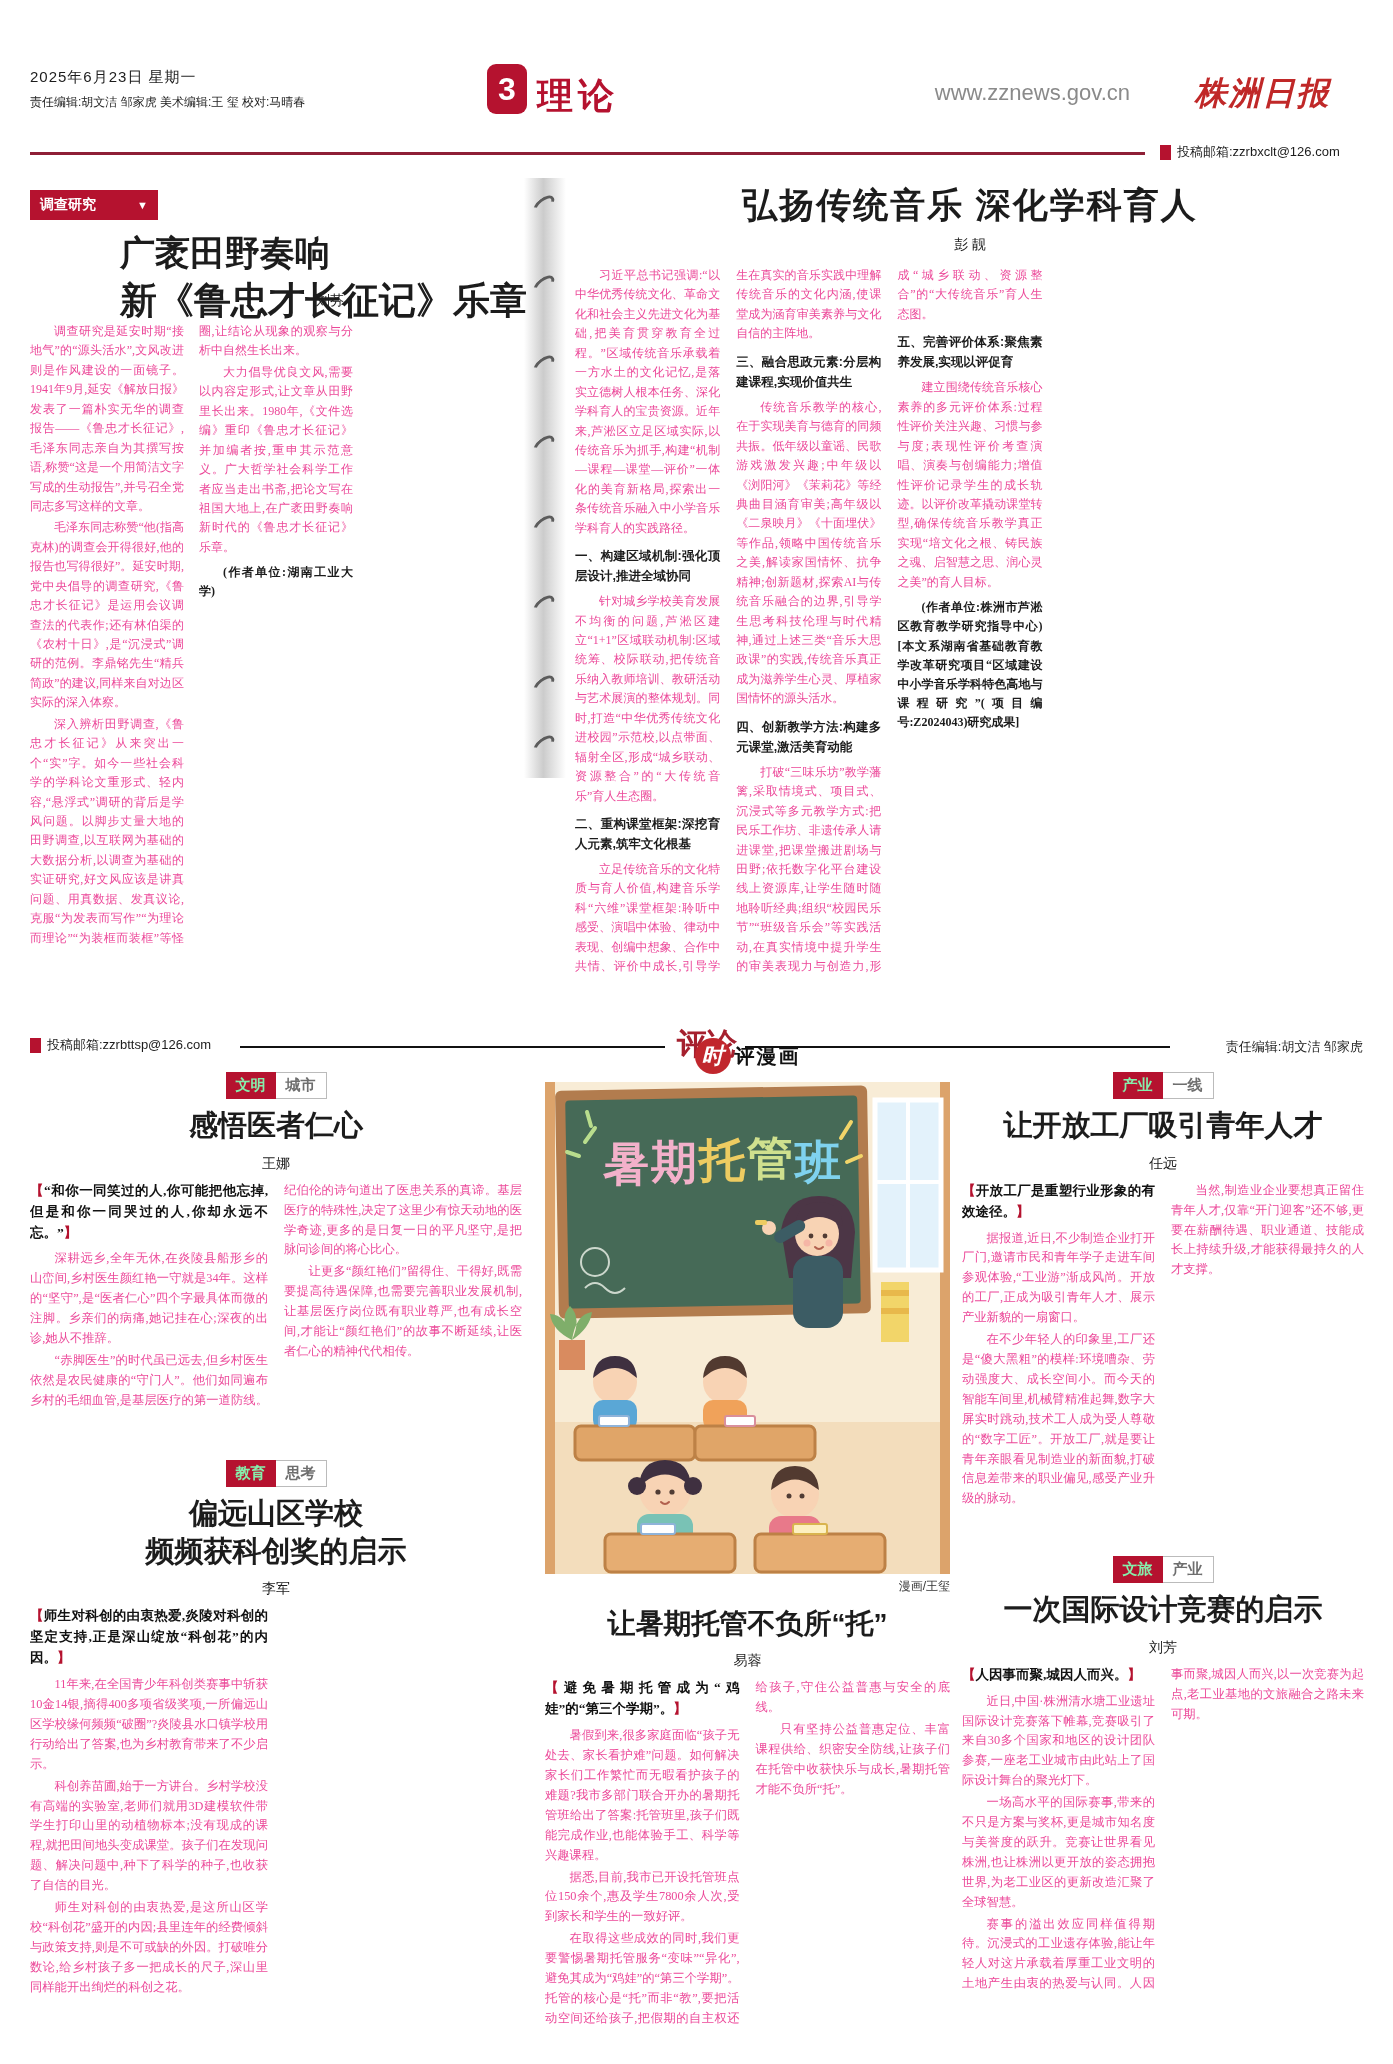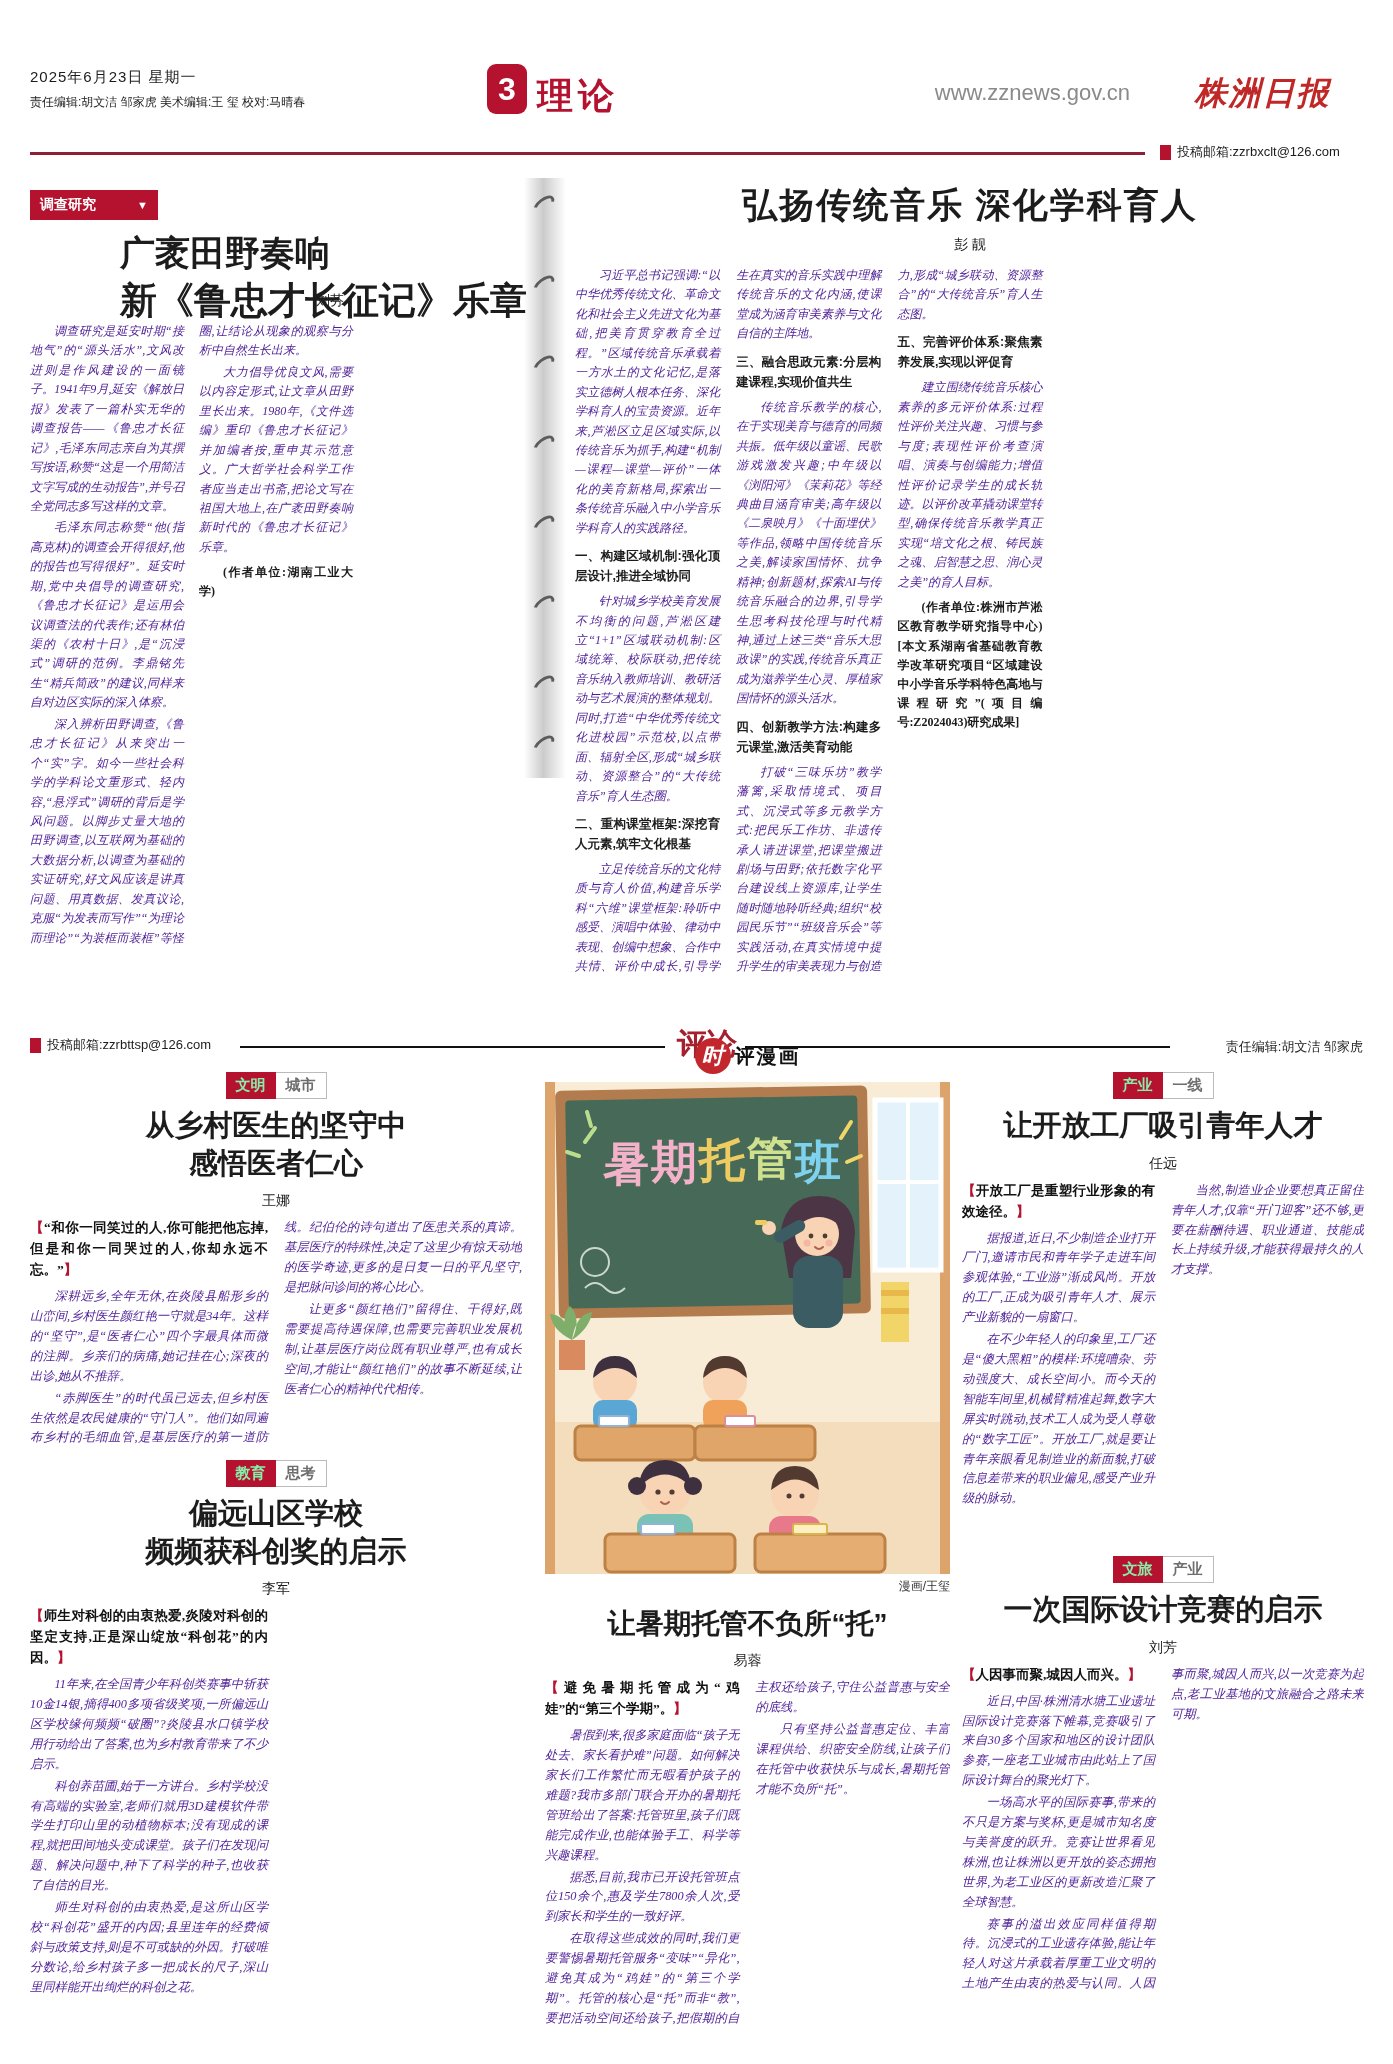--- a/index.html
+++ b/index.html
@@ -34,21 +34,21 @@
   }
   .tag-box .tri { font-size:11px; }
   .lart-title { position:absolute; left:120px; top:186px; width:420px; text-align:left; font-size:35px; font-weight:bold; line-height:1.35; font-family:"Liberation Sans","DejaVu Sans",sans-serif;margin-top:43px; }
   .lart-author { position:absolute; left:120px; top:292px; width:420px; text-align:center; font-size:14px; }
   .lart-body { position:absolute; left:30px; top:322px; width:492px; height:628px;
     column-count:3; column-gap:15px; column-fill:auto; overflow:hidden; }
   .rart-title { position:absolute; left:575px; top:182px; width:790px; text-align:center; font-size:35px; font-weight:bold; letter-spacing:2px; font-family:"Liberation Sans","DejaVu Sans",sans-serif; }
   .rart-author { position:absolute; left:575px; top:236px; width:790px; text-align:center; font-size:14px; }
   .rart-body { position:absolute; left:575px; top:266px; width:790px; height:714px;
     column-count:5; column-gap:16px; column-fill:auto; overflow:hidden; }
-  .body-p { font-size:12px; line-height:1.62; text-align:justify; text-indent:2em; color:#4c1d95; margin-bottom:2px;font-style:italic; }
+  .body-p { font-size:12px; line-height:1.62; text-align:justify; text-indent:2em; color:#ec4899; margin-bottom:2px; }
   .sub-head { font-size:12.5px; line-height:1.6; font-weight:bold; margin:8px 0 6px; text-align:justify; font-family:"Liberation Sans","DejaVu Sans",sans-serif; }
   .source-line { font-size:12px; line-height:1.6; text-align:justify; text-indent:2em; font-weight:bold; margin-top:6px; }
   
   .spine { position:absolute; left:524px; top:178px; width:42px; height:600px;
     background:linear-gradient(to right, rgba(255,255,255,0) 0%, rgba(120,120,120,.38) 46%, rgba(255,255,255,0) 100%); }
   .hook { position:absolute; left:8px; width:24px; height:13px; border:3px solid #5c5c5c;
     border-radius:50%; border-left-color:transparent; border-bottom-color:transparent; transform:rotate(-38deg); }
   
   .cmt-divider { position:absolute; left:0; top:1024px; width:1393px; height:46px; }
   .cmt-email { position:absolute; left:30px; top:12px; display:flex; gap:6px; align-items:center; font-size:13px; font-family:"Liberation Sans","DejaVu Sans",sans-serif; }
@@ -154,21 +154,20 @@
     <span class="stamp-circle">时</span>
     <span class="stamp-text">评漫画</span>
   </div>
 
   <div class="col-abs" style="left:30px; top:1072px; width:492px;">
     <div class="cmt-tag">
       <span class="t-red">文明</span>
       <span class="t-gray">城市</span>
     </div>
     <div class="cmt-art-title">
-      <div>从乡村医生的坚守中</div>
       <div>感悟医者仁心</div>
     </div>
     <div class="cmt-art-author">王娜</div>
     <div class="cmt-body" style="height:240px">
         <p class="quote-block"><span class="qb">【</span><span>“和你一同笑过的人,你可能把他忘掉,但是和你一同哭过的人,你却永远不忘。”</span><span class="qb">】</span></p>
         <p class="body-p">深耕远乡,全年无休,在炎陵县船形乡的山峦间,乡村医生颜红艳一守就是34年。这样的“坚守”,是“医者仁心”四个字最具体而微的注脚。乡亲们的病痛,她记挂在心;深夜的出诊,她从不推辞。</p>
         <p class="body-p">“赤脚医生”的时代虽已远去,但乡村医生依然是农民健康的“守门人”。他们如同遍布乡村的毛细血管,是基层医疗的第一道防线。纪伯伦的诗句道出了医患关系的真谛。基层医疗的特殊性,决定了这里少有惊天动地的医学奇迹,更多的是日复一日的平凡坚守,是把脉问诊间的将心比心。</p>
         <p class="body-p">让更多“颜红艳们”留得住、干得好,既需要提高待遇保障,也需要完善职业发展机制,让基层医疗岗位既有职业尊严,也有成长空间,才能让“颜红艳们”的故事不断延续,让医者仁心的精神代代相传。</p>
       </div>
   </div>

